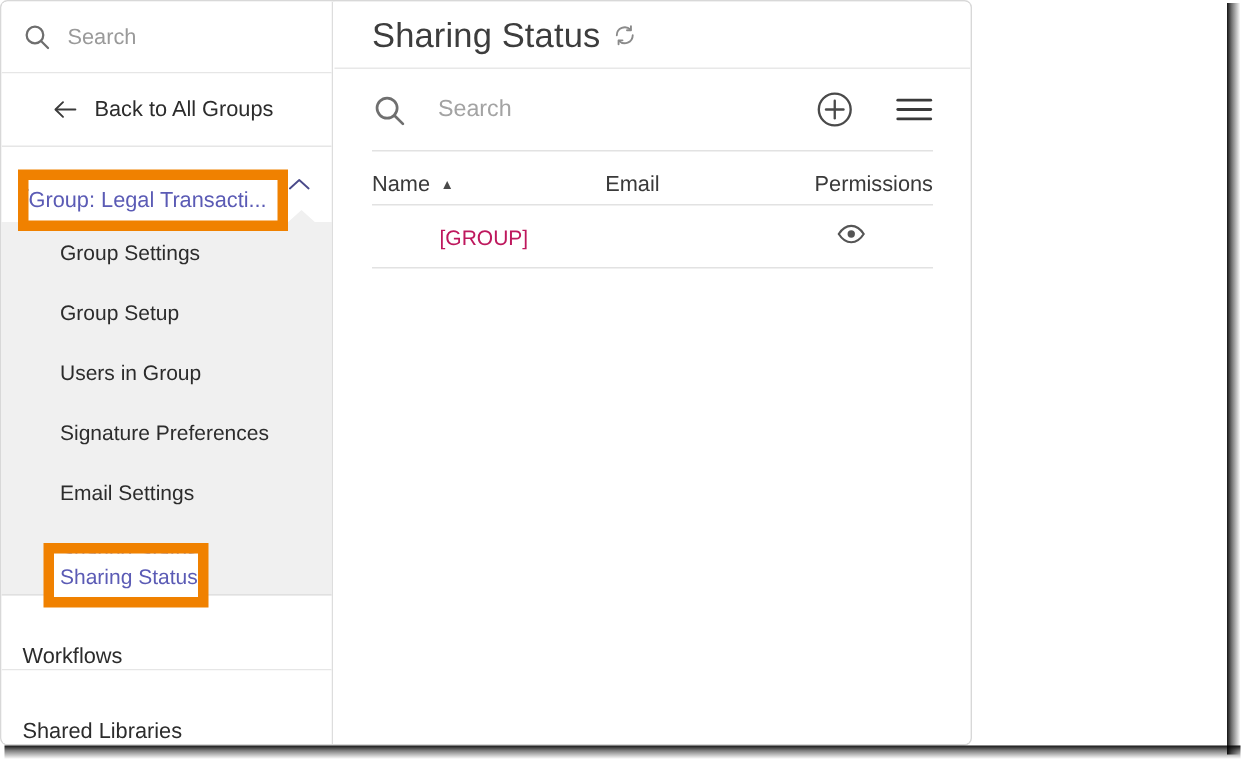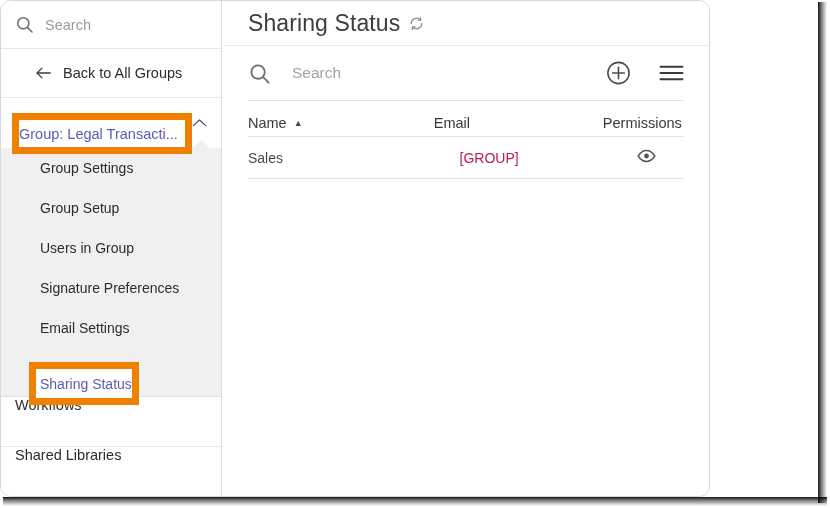--- a/index.html
+++ b/index.html
@@ -7,24 +7,24 @@
     width: 830px; height: 508px;
     background: #ffffff;
     font-family: "Liberation Sans", sans-serif;
     overflow: hidden;
   }
 
   
   #app-window {
     position: absolute;
     left: 0; top: 0;
-    width: 710px; height: 497px;
+    width: 648px; height: 497px;
     background: #ffffff;
     border: 1px solid #d8d8d8;
-    border-radius: 11px;
+    border-radius: 5px;
     overflow: hidden;
   }
   
   #shadow-right {
     position: absolute;
     left: 818px; top: 2px;
     width: 9px; height: 501px;
     background: linear-gradient(to right, rgba(0,0,0,0.92) 0%, rgba(0,0,0,0.55) 35%, rgba(0,0,0,0.0) 100%);
   }
   #shadow-bottom {
@@ -107,21 +107,21 @@
     display: flex;
     align-items: center;
     padding-left: 39px;
     font-size: 14px;
     color: #2c2c2c;
   }
   .sub-item.selected { color: #5b5bb5; }
 
   .foot-row {
     height: 50px;
-    display:flex; align-items:flex-start;
+    display:flex; align-items:flex-end;
     padding-left: 14px;
     font-size: 14.5px;
     color: #2c2c2c;
     border-bottom: 1px solid #e6e6e6;
     background:#fff;
   }
 
   
   .hl-box {
     position: absolute;
@@ -353,21 +353,20 @@
         </div>
         <div class="col-email">
           <span>Email</span>
         </div>
         <div class="col-perm">
           <span>Permissions</span>
         </div>
       </div>
 
       <div class="table-row">
-        <div class="col-name">Sales</div>
         <div class="col-email">[GROUP]</div>
         <div class="col-perm">
           <span>
             <svg width="19" height="14" viewBox="0 0 24 16" fill="none" stroke="#555555" stroke-width="1.8">
               <path d="M1.5 8 C5 2.4 9 1.1 12 1.1 C15 1.1 19 2.4 22.5 8 C19 13.6 15 14.9 12 14.9 C9 14.9 5 13.6 1.5 8 Z"></path>
               <circle cx="12" cy="8" r="3.1" fill="#555555" stroke="none"></circle>
             </svg>
           </span>
         </div>
       </div>

